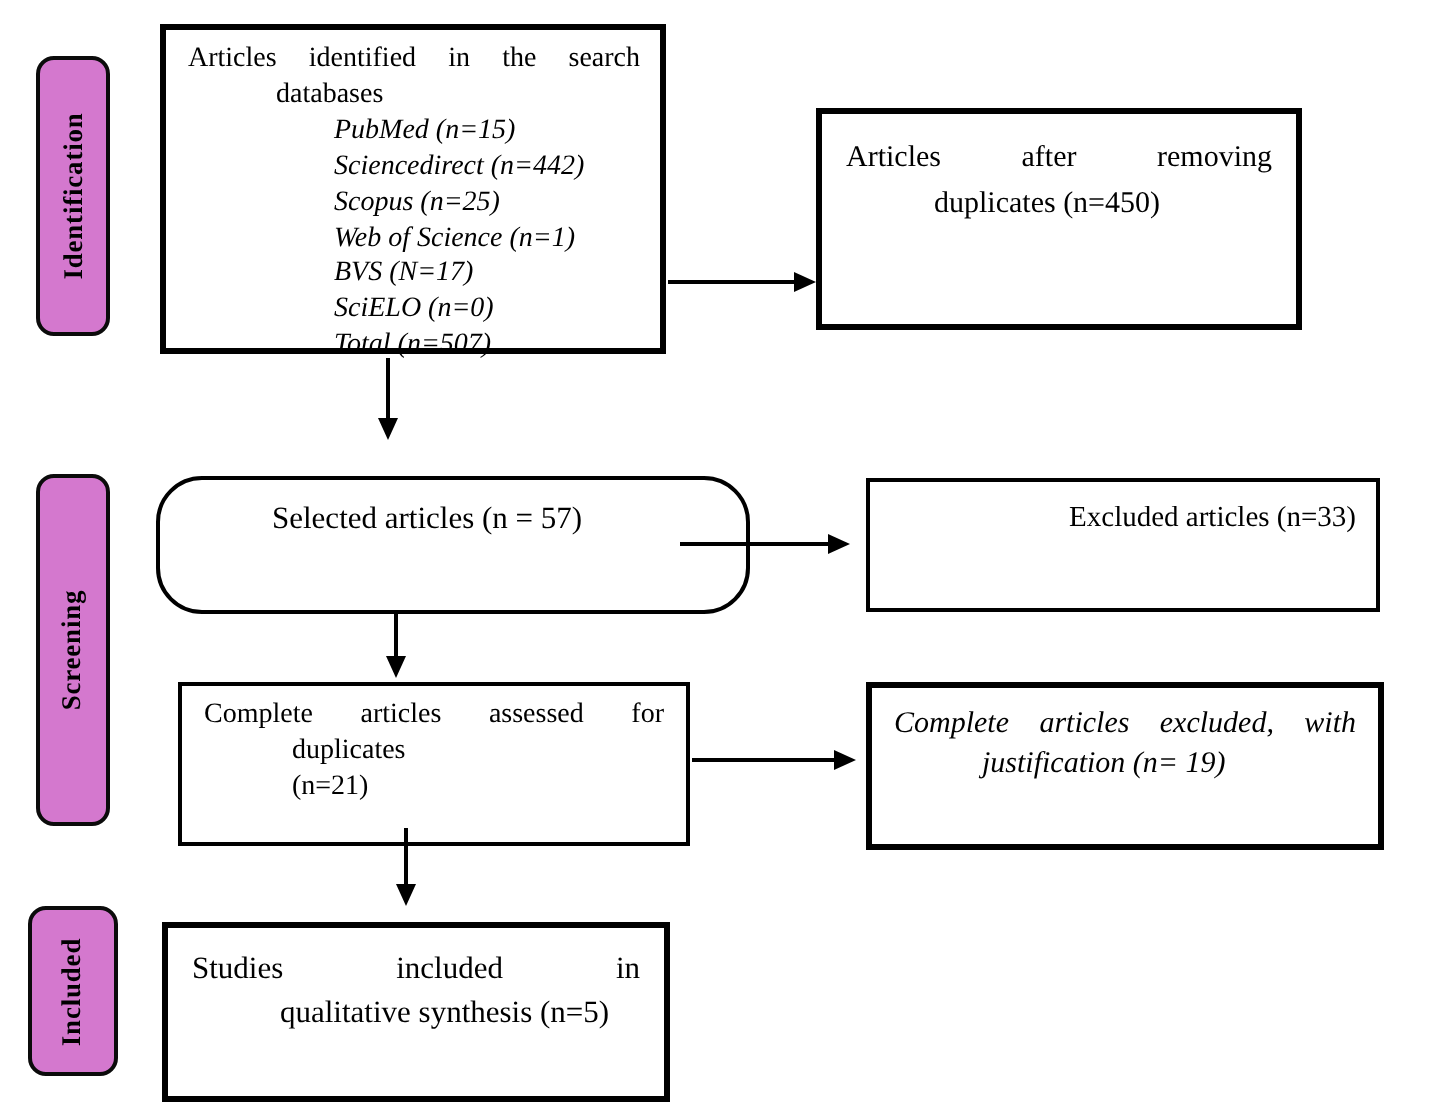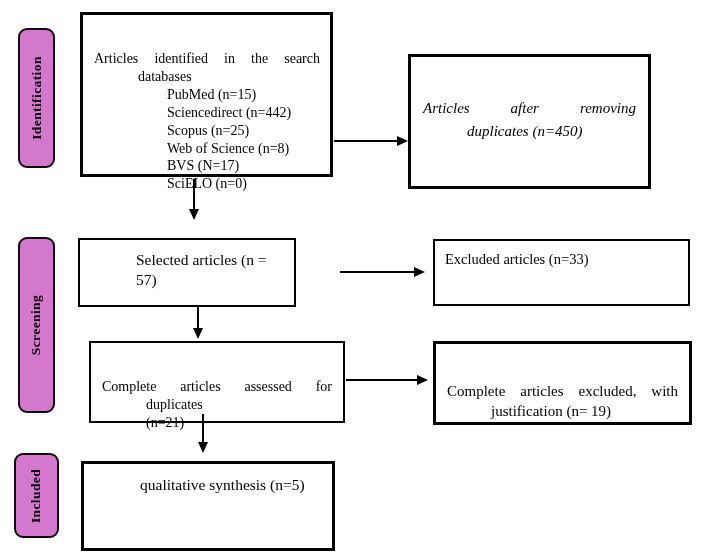--- a/index.html
+++ b/index.html
@@ -18,23 +18,23 @@
     transform:rotate(-90deg); white-space:nowrap;
     font-weight:bold; font-size:13.5px; letter-spacing:0.4px;
   }
   
   .box {
     position:absolute; background:#fff; border:2px solid #000;
     box-sizing:border-box; font-size:14px; line-height:1.28;
   }
   .b3 { border-width:3px; }
   .line { display:block;margin-left:44px; }
-  .jline { display:block; text-align:justify; text-align-last:justify;margin-top:29px; }
-  .cline { display:block; text-align:left; }
-  .indent { padding-left:29px; }
+  .jline { display:block; text-align:justify; text-align-last:justify; }
+  .cline { display:block; text-align:right; }
+  .indent { padding-left:29px;font-style:italic; }
   
   .arrow-h { position:absolute; display:flex; align-items:center; height:12px; }
   .arrow-h .shaft { flex:1; height:2px; background:#000; }
   .arrow-h .head { width:0; height:0; border-left:11px solid #000;
                    border-top:5.5px solid transparent; border-bottom:5.5px solid transparent; }
   .arrow-v { position:absolute; display:flex; flex-direction:column; align-items:center; width:12px; }
   .arrow-v .shaft { width:2px; flex:1; background:#000; }
   .arrow-v .head { width:0; height:0; border-top:11px solid #000;
                    border-left:5.5px solid transparent; border-right:5.5px solid transparent; }
 </style>
@@ -52,50 +52,52 @@
   <div class="stage" style="left:14px; top:453px; width:45px; height:85px;">
     <span class="vtext">Included</span>
   </div>
 
   <div class="box b3" style="left:80px; top:12px; width:253px; height:165px; padding:6px 10px 6px 11px;">
     <span class="jline">Articles identified in the search</span>
     <span class="line">databases</span>
     <span class="line indent">PubMed (n=15)</span>
     <span class="line indent">Sciencedirect (n=442)</span>
     <span class="line indent">Scopus (n=25)</span>
-    <span class="line indent">Web of Science (n=8)</span>
+    <span class="line indent">Web of Science (n=1)</span>
     <span class="line indent">BVS (N=17)</span>
     <span class="line indent">SciELO (n=0)</span>
+    <span class="line indent">Total (n=507)</span>
   </div>
 
-  <div class="box b3" style="left:408px; top:54px; width:243px; height:135px; padding:11px 12px; font-size:15px; line-height:1.55;font-style:italic;">
+  <div class="box b3" style="left:408px; top:54px; width:243px; height:111px; padding:11px 12px; font-size:15px; line-height:1.55;">
     <span class="jline">Articles after removing</span>
     <span class="line">duplicates (n=450)</span>
   </div>
 
-  <div class="box" style="left:78px; top:238px; width:218px; height:69px; padding:10px 12px; font-size:15.5px;">
+  <div class="box" style="left:78px; top:238px; width:297px; height:69px; padding:10px 12px; font-size:15.5px;border-radius:23px;">
     <span class="line">Selected articles (n = 57)</span>
   </div>
 
   <div class="box" style="left:433px; top:239px; width:257px; height:67px; padding:9px 10px; font-size:14.5px;">
     <span class="cline">Excluded articles (n=33)</span>
   </div>
 
   <div class="box" style="left:89px; top:341px; width:256px; height:82px; padding:6px 11px; line-height:1.3;">
     <span class="jline">Complete articles assessed for</span>
     <span class="line">duplicates</span>
     <span class="line">(n=21)</span>
   </div>
 
-  <div class="box b3" style="left:433px; top:341px; width:259px; height:84px; padding:8px 11px; font-size:15px; line-height:1.35;">
+  <div class="box b3" style="left:433px; top:341px; width:259px; height:84px; padding:8px 11px; font-size:15px; line-height:1.35;font-style:italic;">
     <span class="jline">Complete articles excluded, with</span>
     <span class="line">justification (n= 19)</span>
   </div>
 
   <div class="box b3" style="left:81px; top:461px; width:254px; height:90px; padding:10px 12px; font-size:15.5px; line-height:1.4;">
+    <span class="jline">Studies included in</span>
     <span class="line">qualitative synthesis (n=5)</span>
   </div>
 
   <div class="arrow-h" style="left:334px; top:135px; width:74px;">
     <i class="shaft"></i>
     <i class="head"></i>
   </div>
 
   <div class="arrow-v" style="left:188px; top:179px; height:41px;">
     <i class="shaft"></i>

